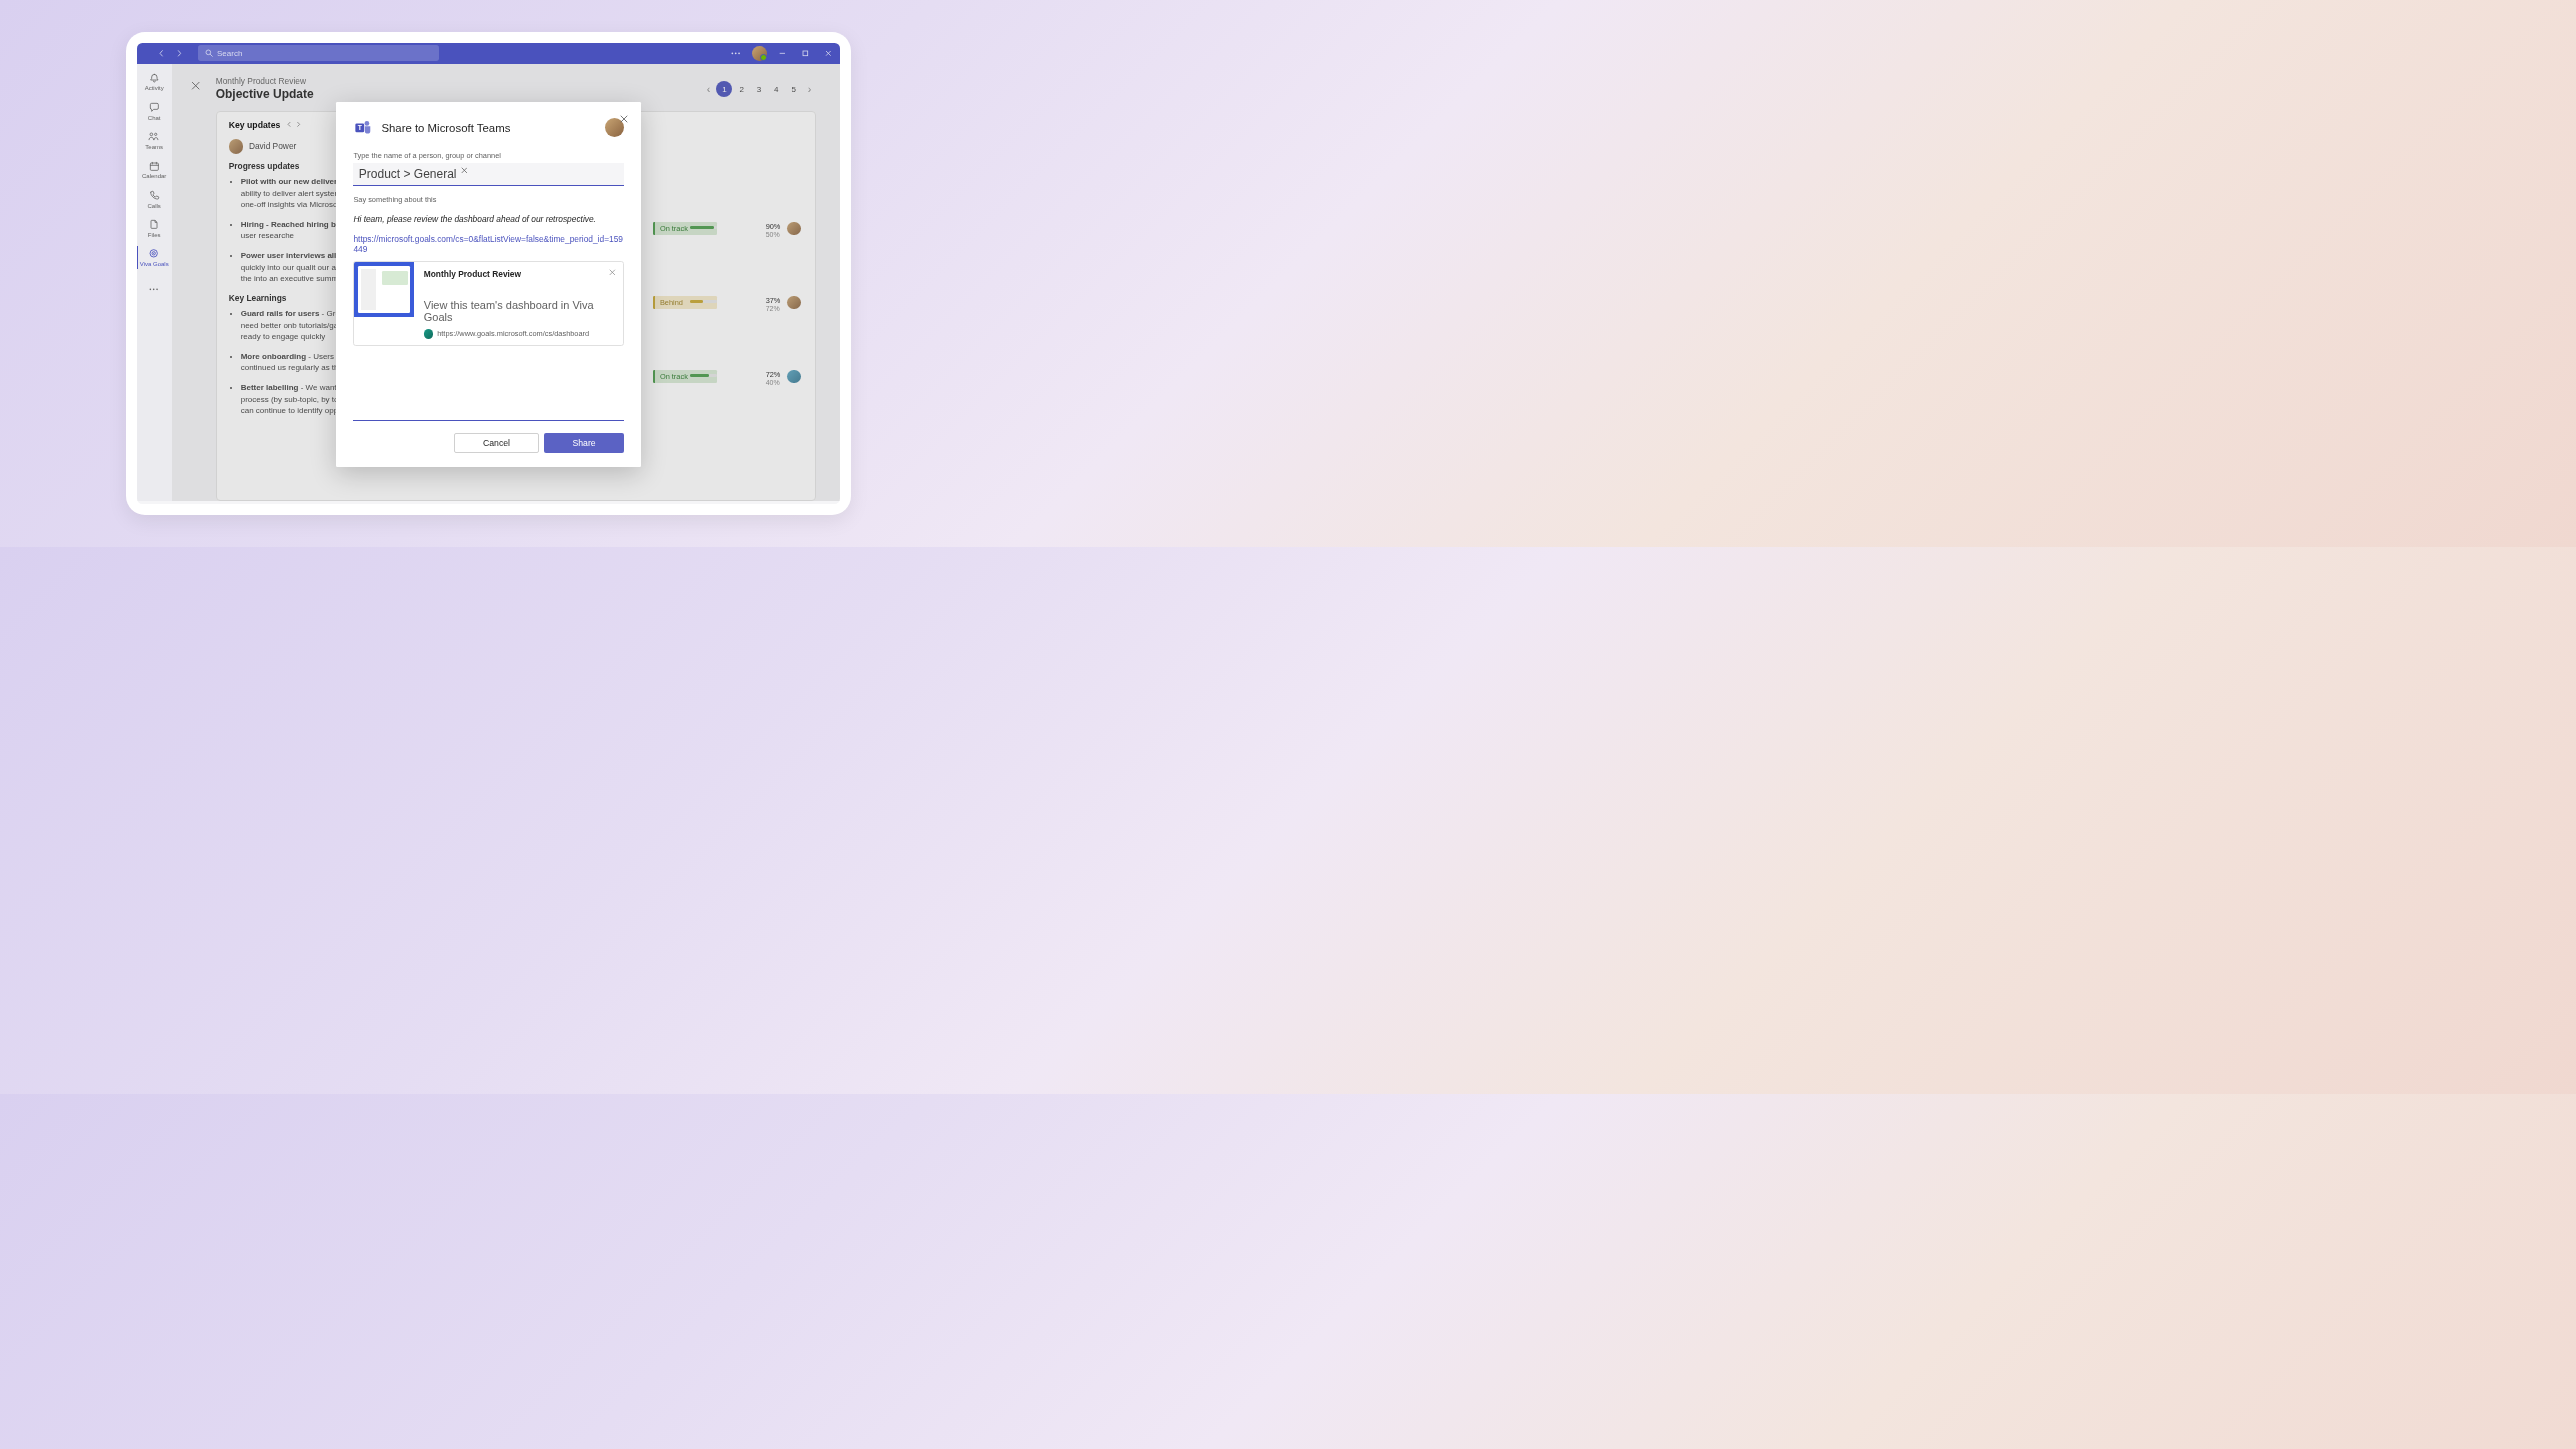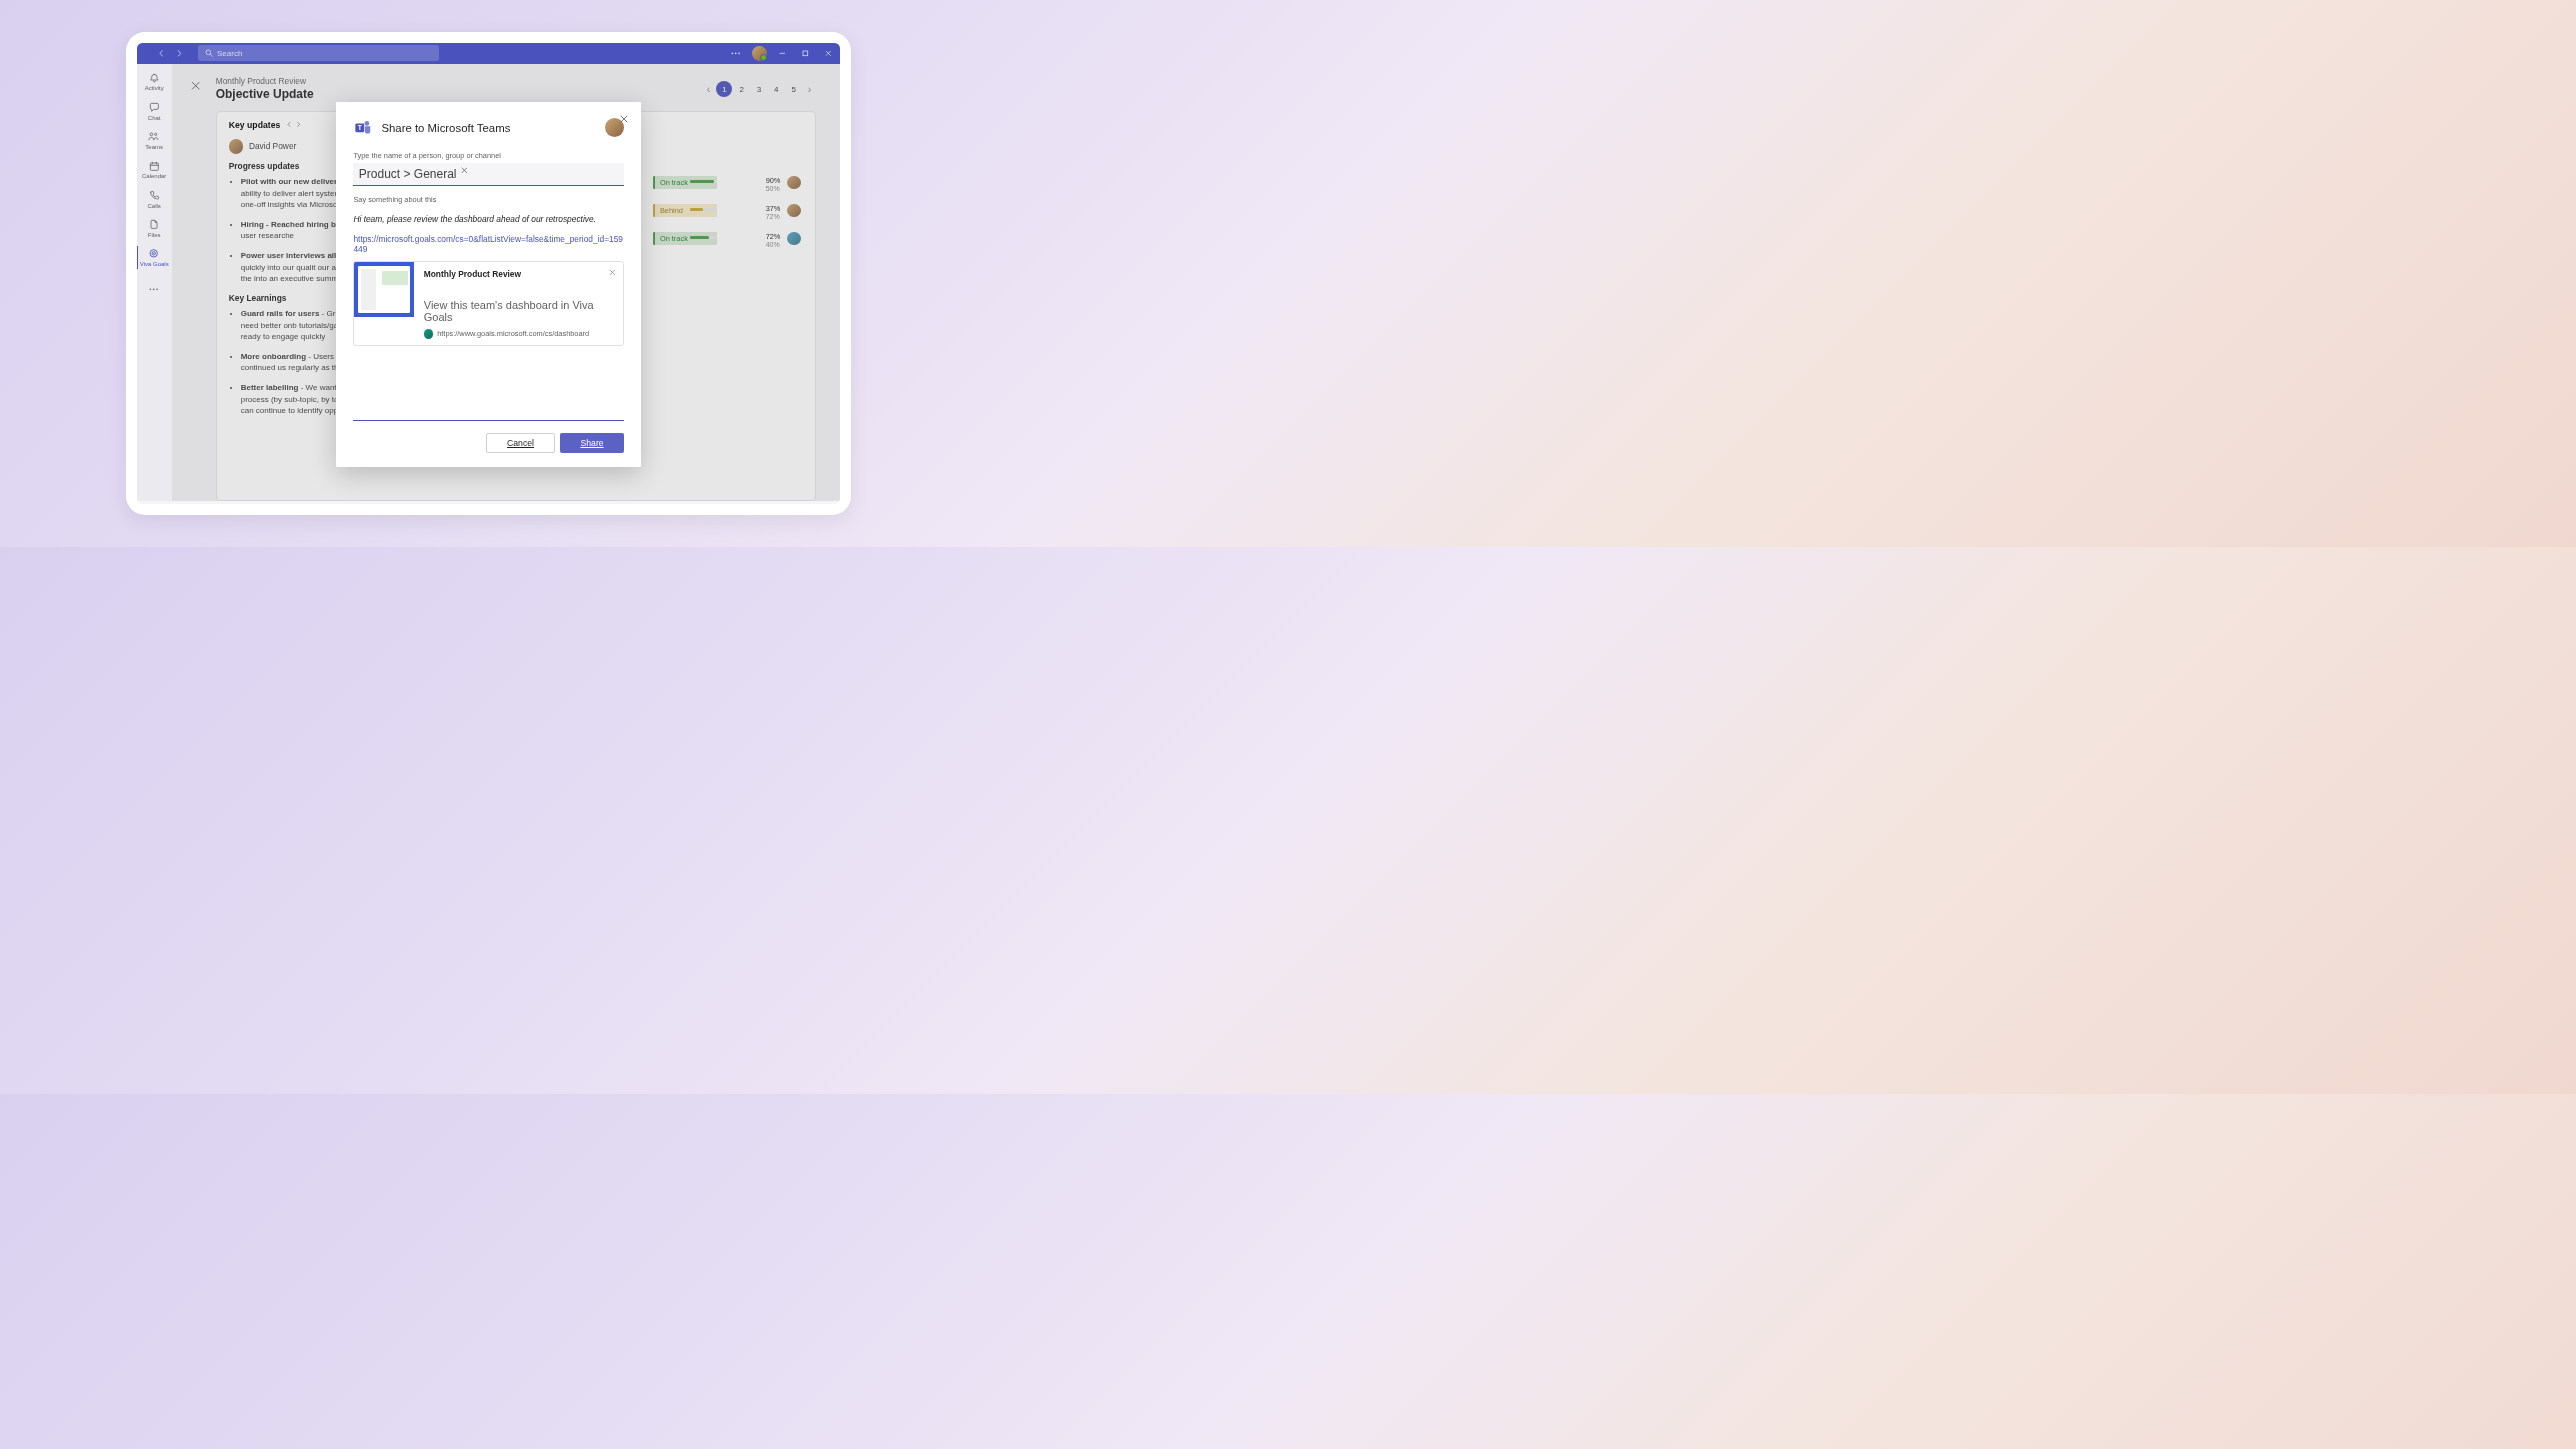--- a/index.html
+++ b/index.html
@@ -133,21 +133,21 @@
 .chart-vert { position:absolute; right:59px; top:0; bottom:0; width:0.7px; background:#666; }
 .tooltip-box {
   position:absolute; right: 1.3px; top: 36px;
   background: #2b2b2b; color:#fff; font-size:7.4px;
   padding: 4.7px 6.7px; border-radius:2px; line-height:1.4;
   z-index:2;
 }
 .chart-xlabel { position:absolute; bottom:1.3px; right:54px; font-size:7.4px; color:#616161; }
 
 .goal-rows { margin-top: 36px; display:flex; flex-direction:column; gap: 12px; }
-.goal-row { display:flex; align-items:flex-start; gap: 6.7px; }
+.goal-row { display:flex; align-items:flex-start; gap: 6.7px; margin-top: 46px; }
 .badge { font-size: 7.4px; padding: 2px 5.4px; border-radius:1.3px; font-weight:500; min-width:32px; }
 .badge.ontrack { background:#d7ead4; color:#2a7a2a; border-left:2px solid #4a9d4a; }
 .badge.behind { background:#f5eac9; color:#9a7d1f; border-left:2px solid #c9a82f; }
 .pct-col { margin-left:auto; text-align:left; font-size:7.4px; }
 .pct-main { color:#242424; font-weight:500; }
 .pct-sub { color:#888; font-size:7px; }
 .bar { width: 27px; height:2.7px; background:#e8e8e8; border-radius:1.3px; margin-top:-8.7px; margin-left:37px; position:relative; }
 .bar::after { content:''; position:absolute; left:0; top:0; bottom:0; border-radius:1.3px; }
 .bar.g90::after { width:90%; background:#4a9d4a; }
 .bar.y51::after { width:51%; background:#c9a82f; }
@@ -195,21 +195,21 @@
 .preview-thumb-inner::before { content:''; position:absolute; left:2.7px; top:2.7px; bottom:2.7px; width:28%; background:#f0f0f0; }
 .preview-thumb-inner::after { content:''; position:absolute; right:2.7px; top:5.4px; width:50%; height:30%; background:#d7ead4; border-radius:1.3px; }
 .preview-body { flex:1; padding: 6.7px 9.4px; }
 .preview-title { font-size:8.4px; font-weight:700; color:#242424; }
 .preview-desc { font-size:11px; color:#616161; margin-top:20px; }
 .preview-url-row { display:flex; align-items:center; gap:4px; margin-top:6.7px; }
 .preview-url { font-size:7.4px; color:#616161; }
 .preview-close { position:absolute; top:6.7px; right:6.7px; color:#888; cursor:pointer; }
 .viva-dot { width:9.4px; height:9.4px; border-radius:50%; background:linear-gradient(135deg,#1a9b87,#0f6b5c); }
 .modal-actions { display:flex; justify-content:flex-end; gap:5.4px; margin-top:12px; }
-.btn { font-size:8.7px; padding: 4px 20px; border-radius:2px; cursor:pointer; border:none;text-decoration:underline; }
+.btn { font-size:8.7px; padding: 4px 28px; border-radius:2px; cursor:pointer; border:none; }
 .btn-secondary { background:#fff; border:0.7px solid #d0d0d0; color:#242424; }
 .btn-primary { background:#5b62c4; color:#fff; }
 
 svg { display:block; }
 </style>
 </head>
 <body>
 
 <div class="tablet-frame">
   <div class="app-window">

